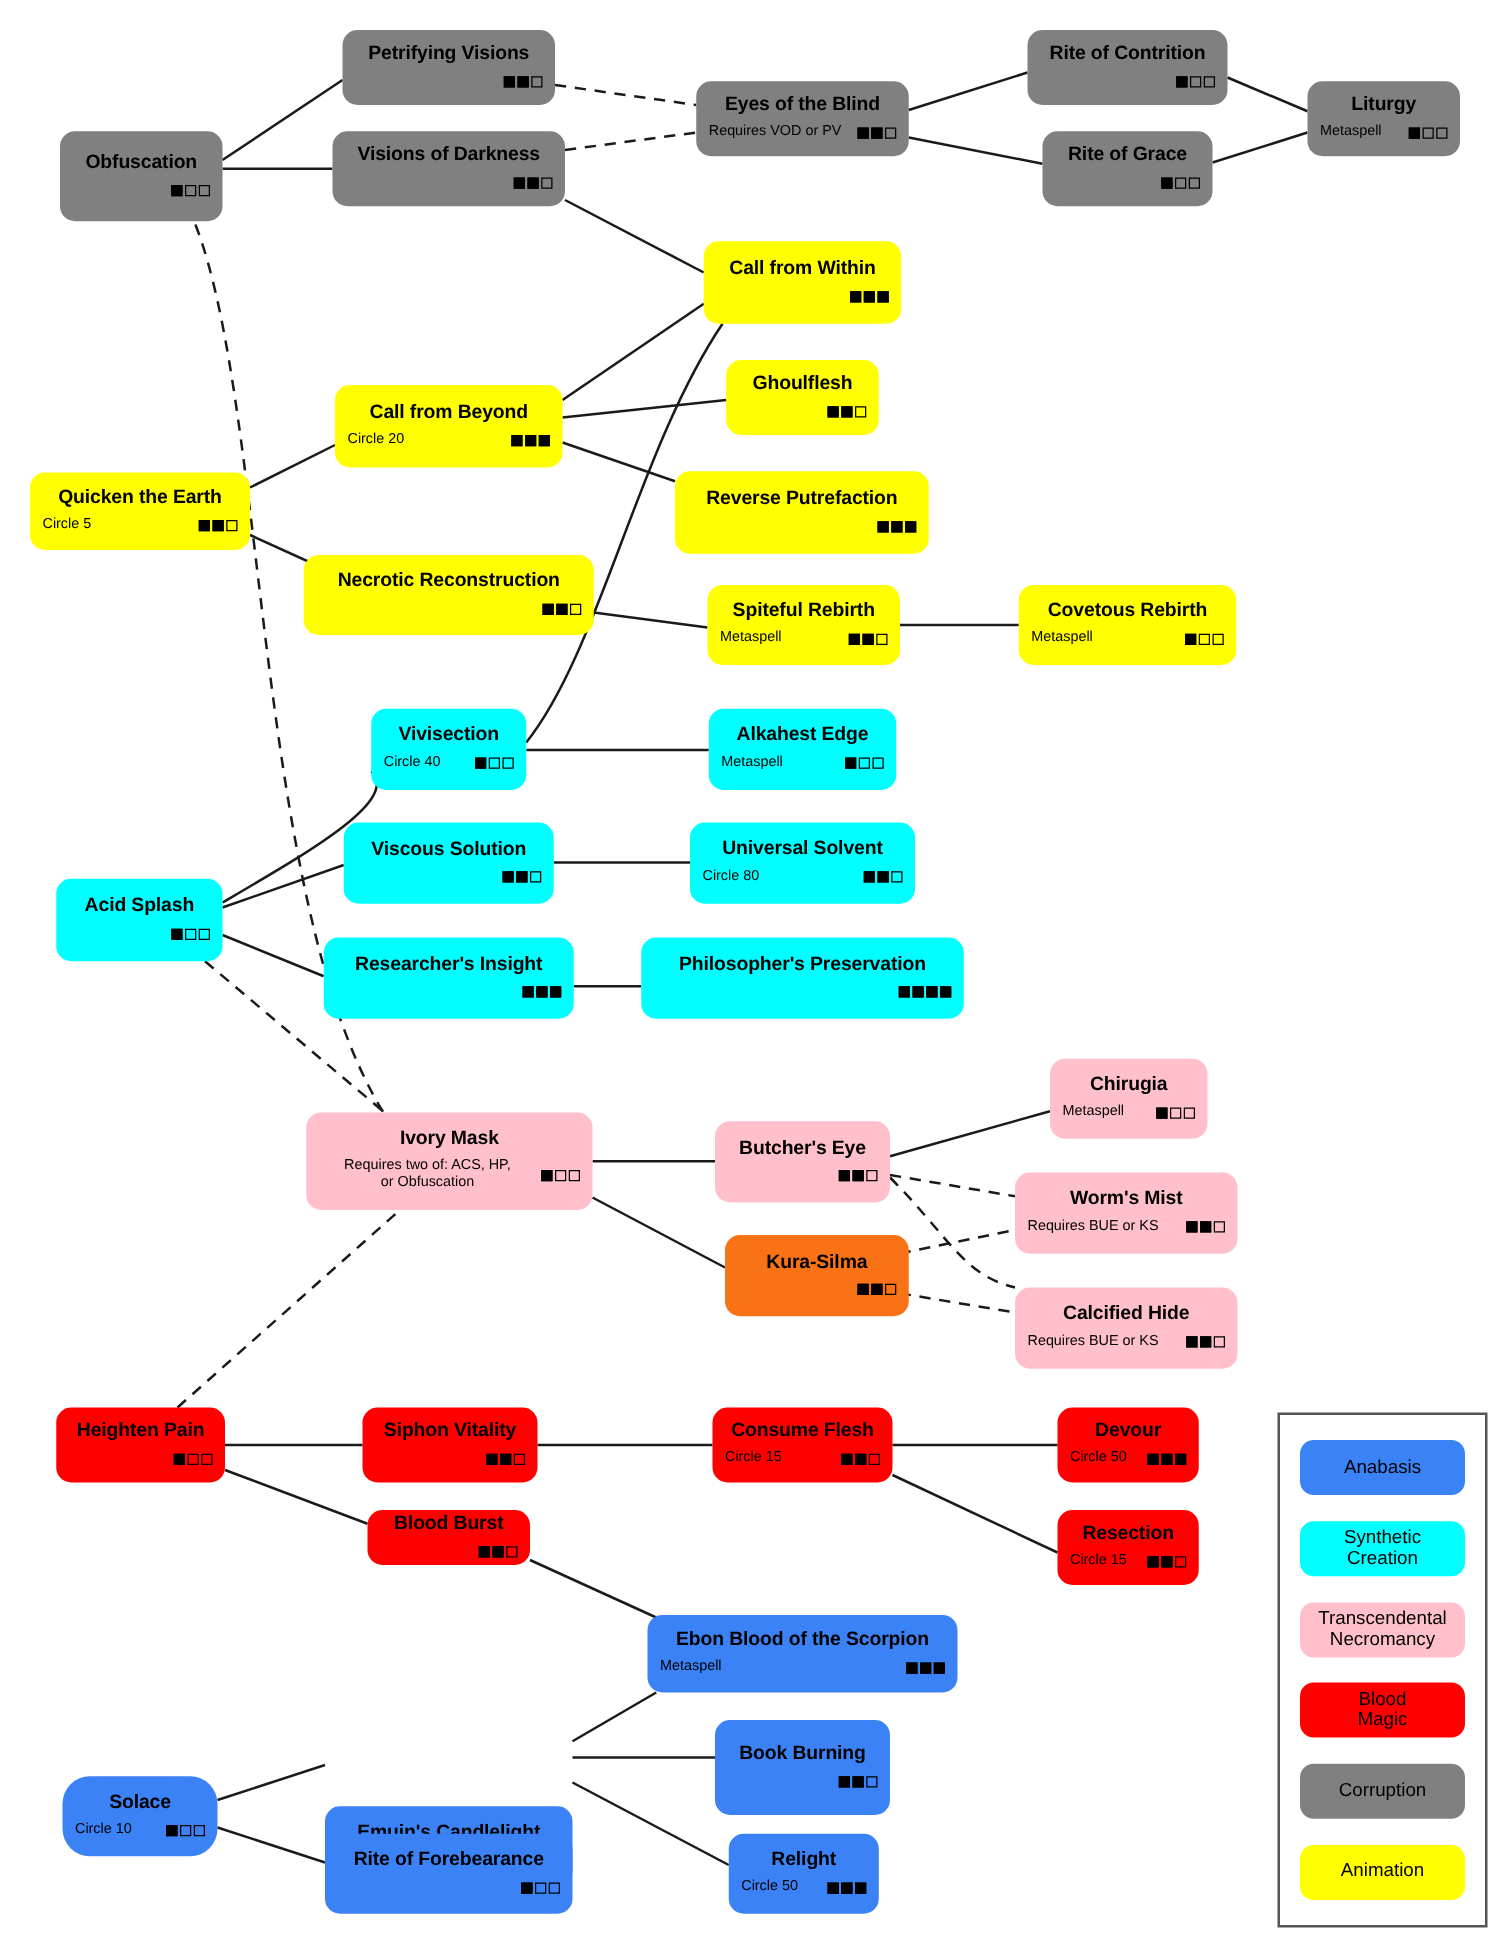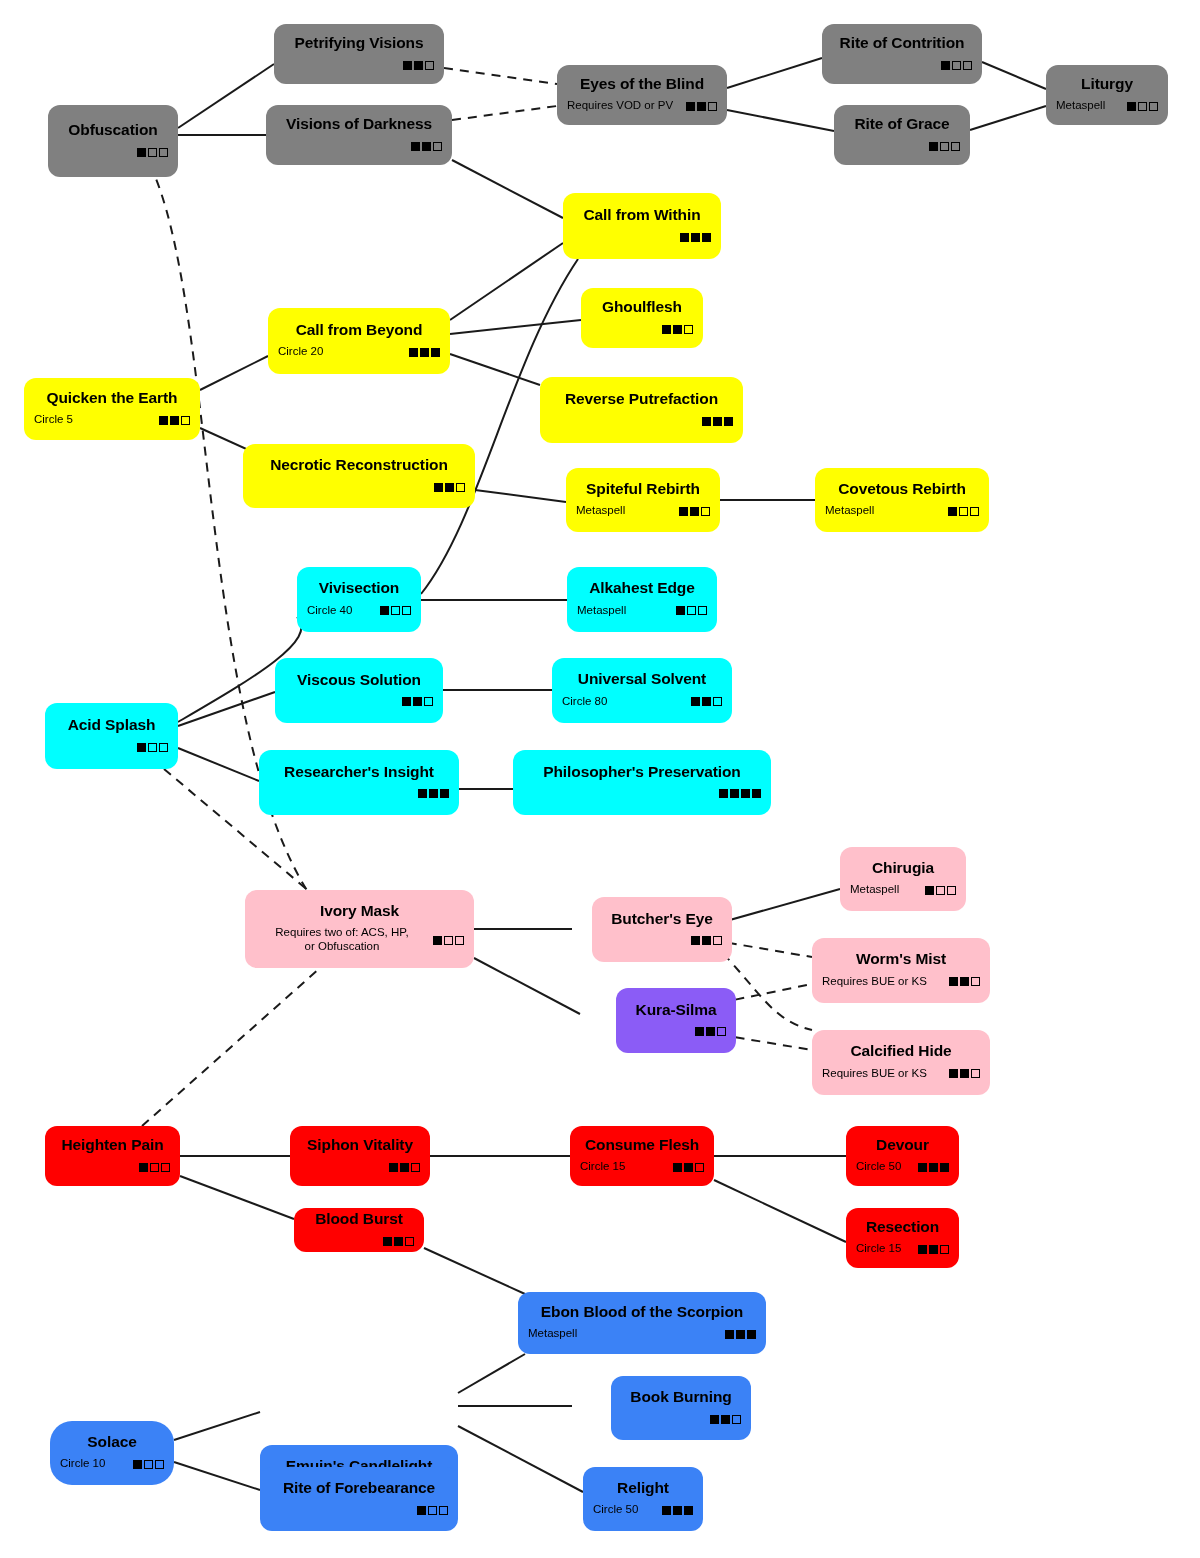--- a/index.html
+++ b/index.html
@@ -407,21 +407,21 @@
         <div class="node-sub">
           <div class="node-req centered">Requires two of: ACS, HP,
 or Obfuscation</div>
           <div class="pips">
             <span class="pip filled"></span>
             <span class="pip"></span>
             <span class="pip"></span>
           </div>
         </div>
       </div>
-      <div class="node" style="left: 572px; top: 897px; width: 140px; height: 65px; background: rgb(255, 192, 203); margin-left: 20px;">
+      <div class="node" style="left: 572px; top: 897px; width: 140px; height: 65px; background: rgb(255, 192, 203);">
         <div class="node-title">Butcher's Eye</div>
         <div class="node-sub">
           <div class="node-req"></div>
           <div class="pips">
             <span class="pip filled"></span>
             <span class="pip filled"></span>
             <span class="pip"></span>
           </div>
         </div>
       </div>
@@ -429,21 +429,21 @@
         <div class="node-title">Worm's Mist</div>
         <div class="node-sub">
           <div class="node-req">Requires BUE or KS</div>
           <div class="pips">
             <span class="pip filled"></span>
             <span class="pip filled"></span>
             <span class="pip"></span>
           </div>
         </div>
       </div>
-      <div class="node" style="left: 580px; top: 988px; width: 120px; height: 65px; background: #8b5cf6; margin-left: 36px;">
+      <div class="node" style="left: 580px; top: 988px; width: 147px; height: 65px; background: #f97316;">
         <div class="node-title">Kura-Silma</div>
         <div class="node-sub">
           <div class="node-req"></div>
           <div class="pips">
             <span class="pip filled"></span>
             <span class="pip filled"></span>
             <span class="pip"></span>
           </div>
         </div>
       </div>
@@ -539,21 +539,21 @@
         <div class="node-title">Emuin's Candlelight</div>
         <div class="node-sub">
           <div class="node-req"></div>
           <div class="pips">
             <span class="pip filled"></span>
             <span class="pip"></span>
             <span class="pip"></span>
           </div>
         </div>
       </div>
-      <div class="node" style="left: 572px; top: 1376px; width: 140px; height: 64px; background: rgb(59, 130, 246); margin-left: 39px;">
+      <div class="node" style="left: 572px; top: 1376px; width: 140px; height: 76px; background: rgb(59, 130, 246);">
         <div class="node-title">Book Burning</div>
         <div class="node-sub">
           <div class="node-req"></div>
           <div class="pips">
             <span class="pip filled"></span>
             <span class="pip filled"></span>
             <span class="pip"></span>
           </div>
         </div>
       </div>
@@ -585,13 +585,24 @@
           <div class="node-req">Circle 50</div>
           <div class="pips">
             <span class="pip filled"></span>
             <span class="pip filled"></span>
             <span class="pip filled"></span>
           </div>
         </div>
       </div>
     </div>
 
+  <div id="legend">
+      <div class="legend-item" style="background: rgb(59, 130, 246);">Anabasis</div>
+      <div class="legend-item" style="background: rgb(0, 255, 255);">Synthetic
+Creation</div>
+      <div class="legend-item" style="background: rgb(255, 192, 203);">Transcendental
+Necromancy</div>
+      <div class="legend-item" style="background: rgb(255, 0, 0);">Blood
+Magic</div>
+      <div class="legend-item" style="background: rgb(128, 128, 128);">Corruption</div>
+      <div class="legend-item" style="background: rgb(255, 255, 0);">Animation</div>
+    </div>
 </div>
 
 </body></html>

